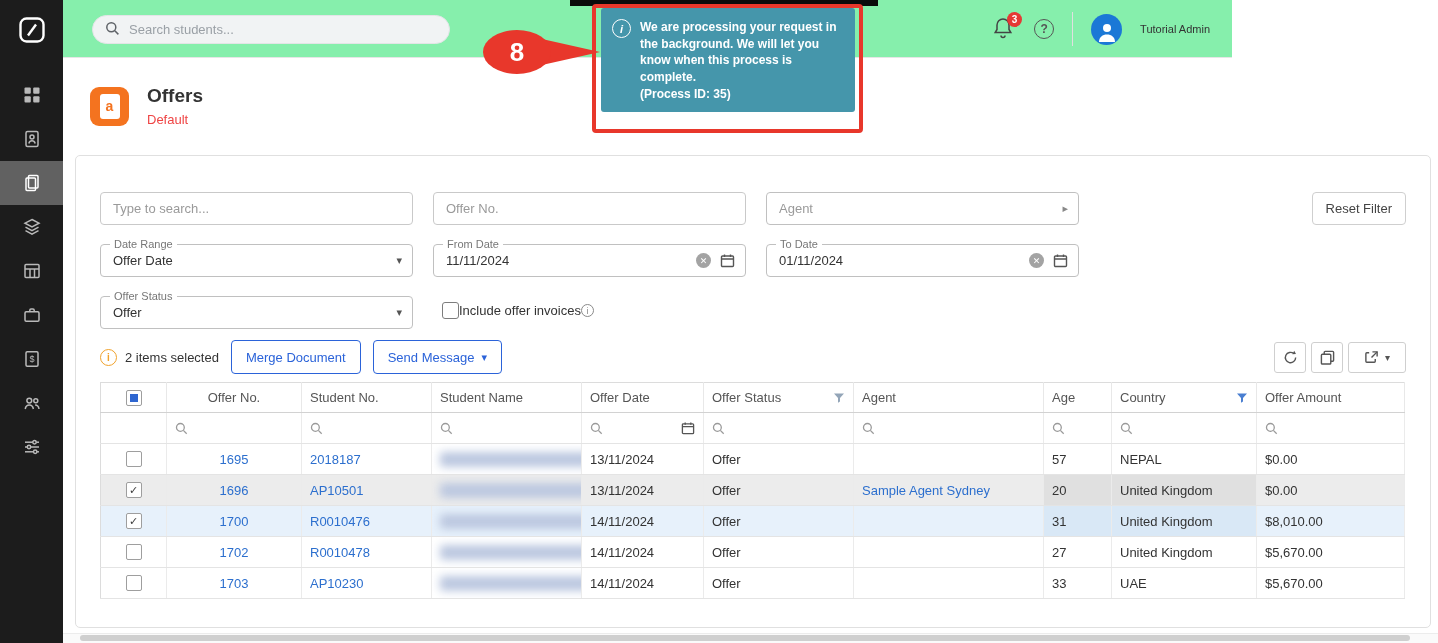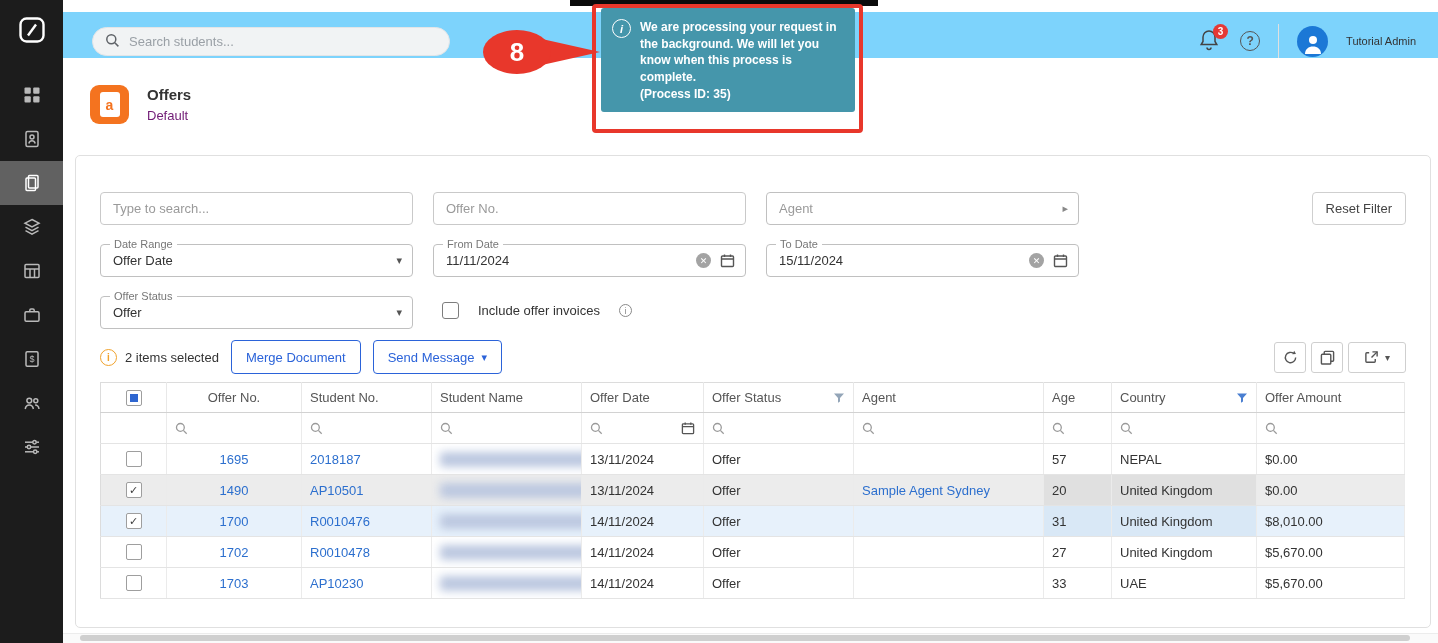--- a/index.html
+++ b/index.html
@@ -12,39 +12,39 @@
   .sidebar{position:absolute;left:0;top:0;width:63px;height:643px;background:#1c1c1c;z-index:5}
   .sb-logo{width:63px;height:63px;display:flex;align-items:center;justify-content:center}
   .sb-items{display:flex;flex-direction:column;margin-top:10px}
   .sb-item{width:63px;height:44px;display:flex;align-items:center;justify-content:center;cursor:pointer}
   .sb-item svg{stroke:#b9b9b9;fill:none;stroke-width:1.5}
   .sb-item svg .fl{fill:#b9b9b9;stroke:none}
   .sb-item.active{background:#616161}
   .sb-item.active svg{stroke:#fff}
 
   
-  .topbar{position:absolute;left:63px;top:12px;width:1375px;height:58px;background:#7dd3fc;border-bottom:1px solid #e6e6e6}
+  .topbar{position:absolute;left:63px;top:0;width:1169px;height:58px;background:#86efac;border-bottom:1px solid #e6e6e6}
   .search-box{position:absolute;left:29px;top:15px;width:358px;height:29px;background:#f1f3f4;border:1px solid #e3e5e7;border-radius:15px;display:flex;align-items:center;padding:0 12px;gap:9px}
   .search-box input{border:0;background:transparent;outline:none;font:inherit;color:#444;width:100%}
   .search-box input::placeholder{color:#9aa0a6}
   .tb-right{position:absolute;right:22px;top:0;height:58px;display:flex;align-items:center;gap:18px}
   .bell-wrap{position:relative;width:24px;height:26px;cursor:pointer}
   .badge{position:absolute;top:-4px;right:-6px;min-width:15px;height:15px;background:#e53935;color:#fff;border-radius:8px;font-size:10px;font-weight:bold;display:flex;align-items:center;justify-content:center;padding:0 3px}
   .help-circle{width:20px;height:20px;border:1.6px solid #555;border-radius:50%;color:#555;font-size:12px;font-weight:bold;display:flex;align-items:center;justify-content:center;cursor:pointer}
   .tb-divider{width:1px;height:34px;background:#e0e0e0}
   .avatar{width:31px;height:31px;border-radius:50%;background:#1b78d6;display:flex;align-items:flex-end;justify-content:center;overflow:hidden;cursor:pointer}
   .user-name{font-size:11px;color:#333}
 
   
   .page-header{position:absolute;left:63px;top:58px;width:1375px;height:97px;background:#fff}
   .ph-left{position:absolute;left:27px;top:27px;display:flex;gap:18px;align-items:center}
   .offers-badge{width:39px;height:39px;background:#f4731f;border-radius:9px;display:flex;align-items:center;justify-content:center}
   .offers-badge .doc{width:20px;height:25px;background:#fff;border-radius:3px;display:flex;align-items:center;justify-content:center;color:#f4731f;font-weight:bold;font-size:14px}
-  .ph-title{font-size:15px;font-weight:bold;color:#333}
-  .ph-sub{font-size:13px;color:#701a75;margin-top:5px}
+  .ph-title{font-size:19px;font-weight:bold;color:#333}
+  .ph-sub{font-size:13px;color:#ef4444;margin-top:5px}
   .vc-caret{position:absolute;left:624px;top:108px;color:#666;font-size:12px;cursor:pointer}
   .vc-pin{position:absolute;left:650px;top:103px;cursor:pointer}
   .btn-group{position:absolute;left:708px;top:104px;display:flex}
   .btn-plain{height:28px;background:#fff;border:1px solid #c6c6c6;color:#444;font-size:13px;padding:0 12px;display:flex;align-items:center;gap:6px;cursor:pointer}
   .btn-plain + .btn-plain{margin-left:-1px}
   .gear-glyph{color:var(--blue);font-size:15px;line-height:1}
   .mini-caret{color:#555;font-size:10px}
   .btn-new-offer{position:absolute;right:26px;top:104px;height:28px;padding:0 14px;background:#fff;border:1px solid var(--blue);color:var(--blue);border-radius:4px;font-size:13px;display:flex;align-items:center;cursor:pointer}
 
   
@@ -53,21 +53,21 @@
   .f-input input{border:0;outline:none;font:inherit;width:100%;color:#333;background:transparent}
   .f-input input::placeholder{color:#9a9a9a}
   .float-box{position:absolute;height:33px;border:1px solid #c0c0c0;border-radius:4px;background:#fff;display:flex;align-items:center;padding:0 12px;cursor:pointer}
   .float-box .flabel{position:absolute;top:-7px;left:9px;background:#fff;padding:0 4px;font-size:11px;color:#777}
   .float-box .fvalue{font-size:13px;color:#333}
   .adorn{position:absolute;right:10px;display:flex;align-items:center;gap:9px}
   .caret-d{color:#555;font-size:11px}
   .caret-r{color:#888;font-size:11px}
   .clear-ic{width:15px;height:15px;background:#a3a3a3;border-radius:50%;color:#fff;font-size:9px;font-weight:bold;display:flex;align-items:center;justify-content:center;cursor:pointer}
   .btn-reset{position:absolute;right:24px;top:36px;height:33px;padding:0 13px;background:#fff;border:1px solid #cfcfcf;border-radius:4px;color:#444;font-size:13px;display:flex;align-items:center;cursor:pointer}
-  .chk-row{position:absolute;left:366px;top:146px;display:flex;align-items:center;gap:19px}
+  .chk-row{position:absolute;left:366px;top:146px;display:flex;align-items:center;gap:0}
   .chk{width:17px;height:17px;border:1.5px solid #7d7d7d;border-radius:3px;background:#fff;cursor:pointer}
   .info-small{width:13px;height:13px;border:1.2px solid #8a8a8a;border-radius:50%;color:#8a8a8a;font-size:9px;display:flex;align-items:center;justify-content:center}
 
   
   .sel-bar{position:absolute;left:24px;right:24px;top:185px;height:32px;display:flex;align-items:center}
   .info-orange{width:17px;height:17px;border:1.6px solid #f0a22c;border-radius:50%;color:#f0a22c;font-size:10px;font-weight:bold;display:flex;align-items:center;justify-content:center}
   .sel-text{margin-left:8px;color:#333}
   .btn-blue-outline{height:30px;padding:16px 14px;background:#fff;border:1px solid var(--blue);border-radius:4px;color:var(--blue);font-size:13px;display:flex;align-items:center;gap:7px;cursor:pointer}
   .sel-bar .btn-blue-outline{margin-left:12px}
   .sel-spacer{flex:1}
@@ -287,21 +287,21 @@
         <span class="cal">
             <svg width="15" height="15" viewBox="0 0 15 15">
               <rect x="1.5" y="3" width="12" height="10.5" rx="1" fill="none" stroke="#555" stroke-width="1.4"></rect>
               <path d="M4.5 1.5 V4 M10.5 1.5 V4 M1.5 6 H13.5" stroke="#555" stroke-width="1.4"></path>
             </svg>
           </span>
       </span>
     </div>
     <div class="float-box" style="left:690px;top:88px;width:313px">
       <span class="flabel">To Date</span>
-      <span class="fvalue">15/11/2024</span>
+      <span class="fvalue">01/11/2024</span>
       <span class="adorn">
         <span class="clear-ic">
             <span>✕</span>
           </span>
         <span class="cal">
             <svg width="15" height="15" viewBox="0 0 15 15">
               <rect x="1.5" y="3" width="12" height="10.5" rx="1" fill="none" stroke="#555" stroke-width="1.4"></rect>
               <path d="M4.5 1.5 V4 M10.5 1.5 V4 M1.5 6 H13.5" stroke="#555" stroke-width="1.4"></path>
             </svg>
           </span>
@@ -469,21 +469,21 @@
     <td>Offer</td>
     <td><a class="link"></a></td>
     <td>57</td>
     <td>NEPAL</td>
     <td>$0.00</td>
   </tr>
             <tr class="hl-gray">
     <td class="c-center"><span class="cb checked">
                   <span class="tick">✓</span>
                 </span></td>
-    <td class="c-center"><a class="link">1490</a></td>
+    <td class="c-center"><a class="link">1696</a></td>
     <td><a class="link">AP10501</a></td>
     <td><span class="blur-name"></span></td>
     <td>13/11/2024</td>
     <td>Offer</td>
     <td><a class="link">Sample Agent Sydney</a></td>
     <td>20</td>
     <td>United Kingdom</td>
     <td>$0.00</td>
   </tr>
             <tr class="hl-blue">

